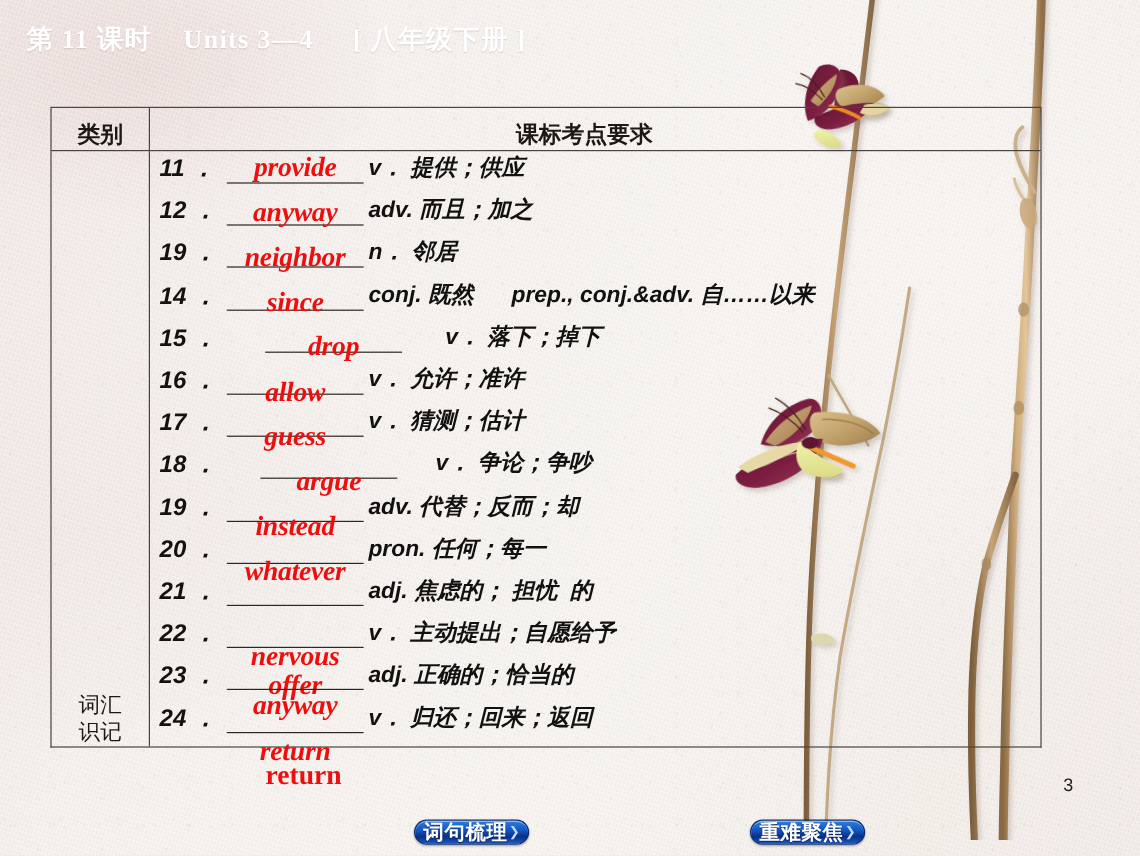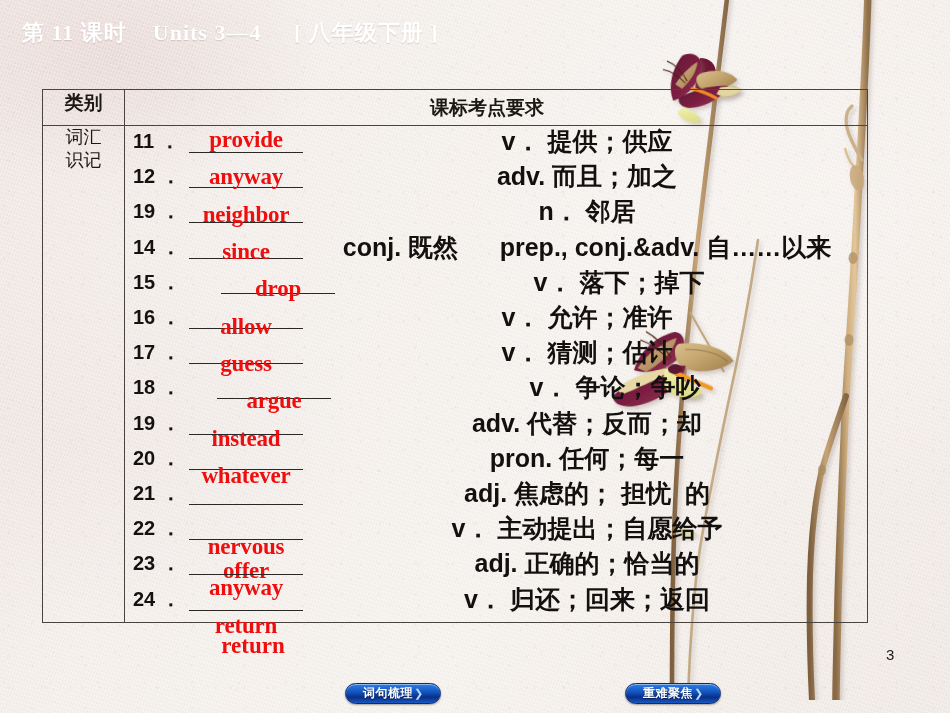--- a/index.html
+++ b/index.html
@@ -98,37 +98,37 @@
   }
   .row-body {
     border-bottom: 1.4px solid #4a4440;
     height: 497px;
   }
   .cell-cat {
     width: 82px;
     flex: 0 0 82px;
     border-right: 1.4px solid #4a4440;
     display: flex;
-    align-items: flex-start;
+    align-items: flex-end;
     justify-content: center;
     text-align: center;
   }
   .cell-main {
     flex: 1 1 auto;
     position: relative;
   }
   .head-text {
     font-family: "Liberation Sans", sans-serif;
     font-size: 19px;
     font-weight: 700;
     color: #1b1816;
   }
   .head-main {
     display: flex;
-    align-items: center;
+    align-items: flex-end;
     justify-content: center;
     height: 100%;
     padding-right: 18px;
   }
   .cat-label {
     font-family: "Liberation Sans", sans-serif;
     font-size: 18px;
     font-weight: 400;
     color: #1b1816;
     line-height: 1.28;
@@ -140,20 +140,21 @@
     inset: 0;
     padding: 6px 0 0 0;
   }
   .entry {
     position: absolute;
     left: 0;
     height: 36px;
     width: 100%;
     display: flex;
     align-items: flex-start;
+    font-style: italic;
   }
   .num {
     width: 62px;
     flex: 0 0 62px;
     padding-left: 8px;
     font-family: "Liberation Sans", sans-serif;
     font-size: 20px;
     font-weight: 700;
     color: #141210;
     white-space: pre;
@@ -180,27 +181,26 @@
     font-family: "Liberation Serif", "DejaVu Serif", serif;
     font-size: 23px;
     font-weight: 700;
     color: #ee0e0e;
     white-space: nowrap;
     letter-spacing: -.2px;
   }
   .gloss {
     flex: 1 1 auto;
     font-family: "Liberation Sans", sans-serif;
-    font-size: 25px;
+    font-size: 19px;
     font-weight: 700;
     color: #131110;
     white-space: pre;
     line-height: 30px;
     padding-left: 2px;
-    text-align: center;
   }
 
   
   #stray-answer {
     position: absolute;
     left: 194px;
     top: 633px;
     width: 118px;
     text-align: center;
     font-family: "Liberation Serif", "DejaVu Serif", serif;
@@ -232,21 +232,21 @@
       linear-gradient(180deg, #2f7fe4 0%, #1255c0 42%, #0a2f86 70%, #1a58c4 100%);
     border: 1px solid #0b2c6e;
     box-shadow: 0 1px 2px rgba(0,0,0,.35), inset 0 1px 0 rgba(255,255,255,.45);
     display: flex;
     align-items: center;
     justify-content: center;
     z-index: 9;
   }
   .navbtn .lbl {
     font-family: "Liberation Sans", sans-serif;
-    font-size: 12px;
+    font-size: 17px;
     font-weight: 700;
     color: #ffffff;
     letter-spacing: .5px;
     text-shadow: 0 1px 1px rgba(0,0,0,.5);
     white-space: nowrap;
   }
   .navbtn .arrow {
     font-size: 11px;
     color: #bcd8ff;
     margin-left: 1px;

